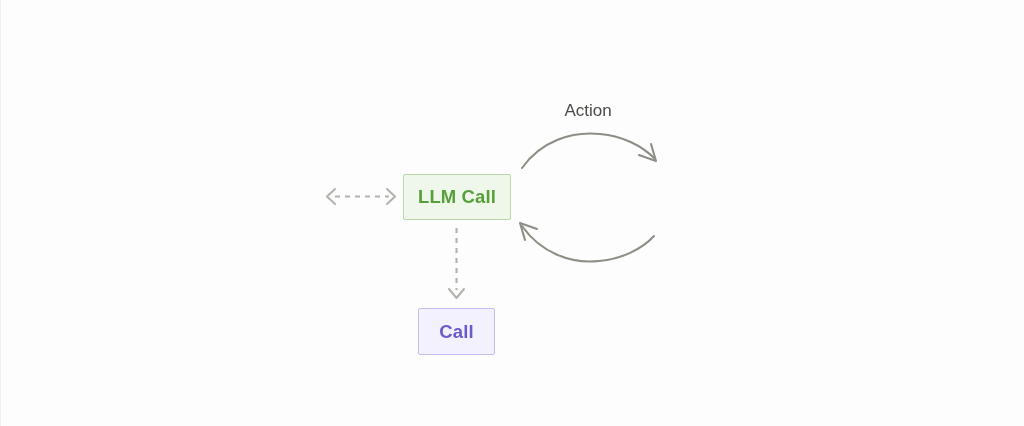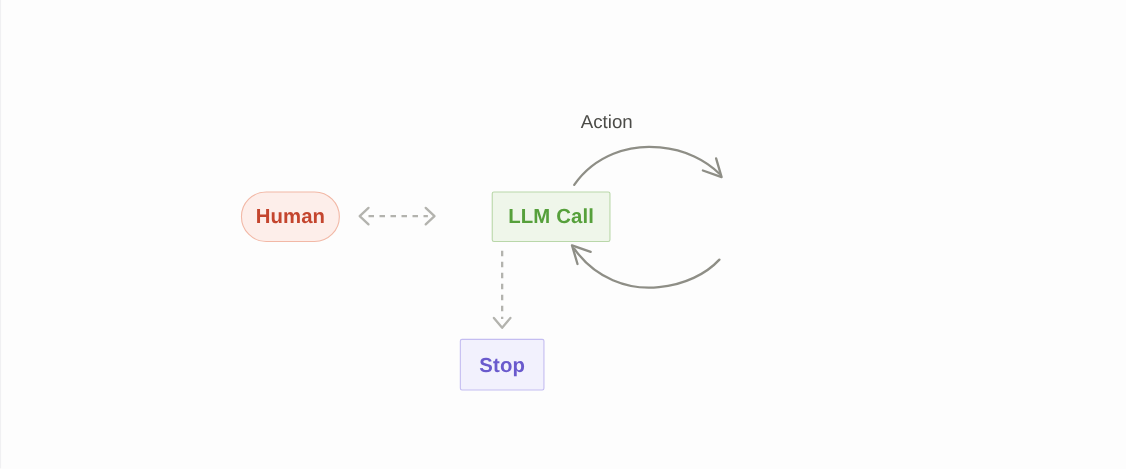--- a/index.html
+++ b/index.html
@@ -58,32 +58,33 @@
   
   .node.box-purple {
     background: #f2f1fd;
     border: 1.5px solid #c4bdf1;
     border-radius: 2px;
     color: #6a5acd;
     font-size: 18.5px;
   }
 
   #node-human       { left: 218px; top: 174px; width: 90px;  height: 46px; }
-  #node-llm-call    { left: 402px; top: 174px; width: 108px; height: 46px; margin-left: 44px; }
+  #node-llm-call    { left: 402px; top: 174px; width: 108px; height: 46px; }
   #node-environment { left: 665px; top: 174px; width: 144px; height: 46px; }
   #node-stop        { left: 417px; top: 308px; width: 77px;  height: 47px; }
 
   
   .edge-label {
     position: absolute;
     color: #4b4b47;
     font-size: 17px;
     font-weight: normal;
     white-space: nowrap;
     user-select: none;
+    text-align: center;
   }
   #label-action   { left: 527px; top: 101px; width: 120px; }
   #label-feedback { left: 527px; top: 267px; width: 120px; }
 
   
   #edges {
     position: absolute;
     left: 0;
     top: 0;
     width: 1024px;
@@ -117,29 +118,26 @@
       <path class="dashhead" d="M 334,189 L 326,196.5 L 334,204"></path>
       <path class="dashhead" d="M 386,189 L 394,196.5 L 386,204"></path>
     </g>
 
     <g>
       <line class="dashline" x1="455.5" y1="228" x2="455.5" y2="290"></line>
       <path class="dashhead" d="M 448,289 L 455.5,298 L 463,289"></path>
     </g>
   </svg>
 
-  <div class="node pill" id="node-human">
-    <span>Human</span>
-  </div>
 
   <div class="node box-green" id="node-llm-call">
     <span>LLM Call</span>
   </div>
 
 
   <div class="node box-purple" id="node-stop">
-    <span>Stop</span>
+    <span>Call</span>
   </div>
 
   <div class="edge-label" id="label-action">Action</div>
 
 
 </div>
 
 </body></html>

